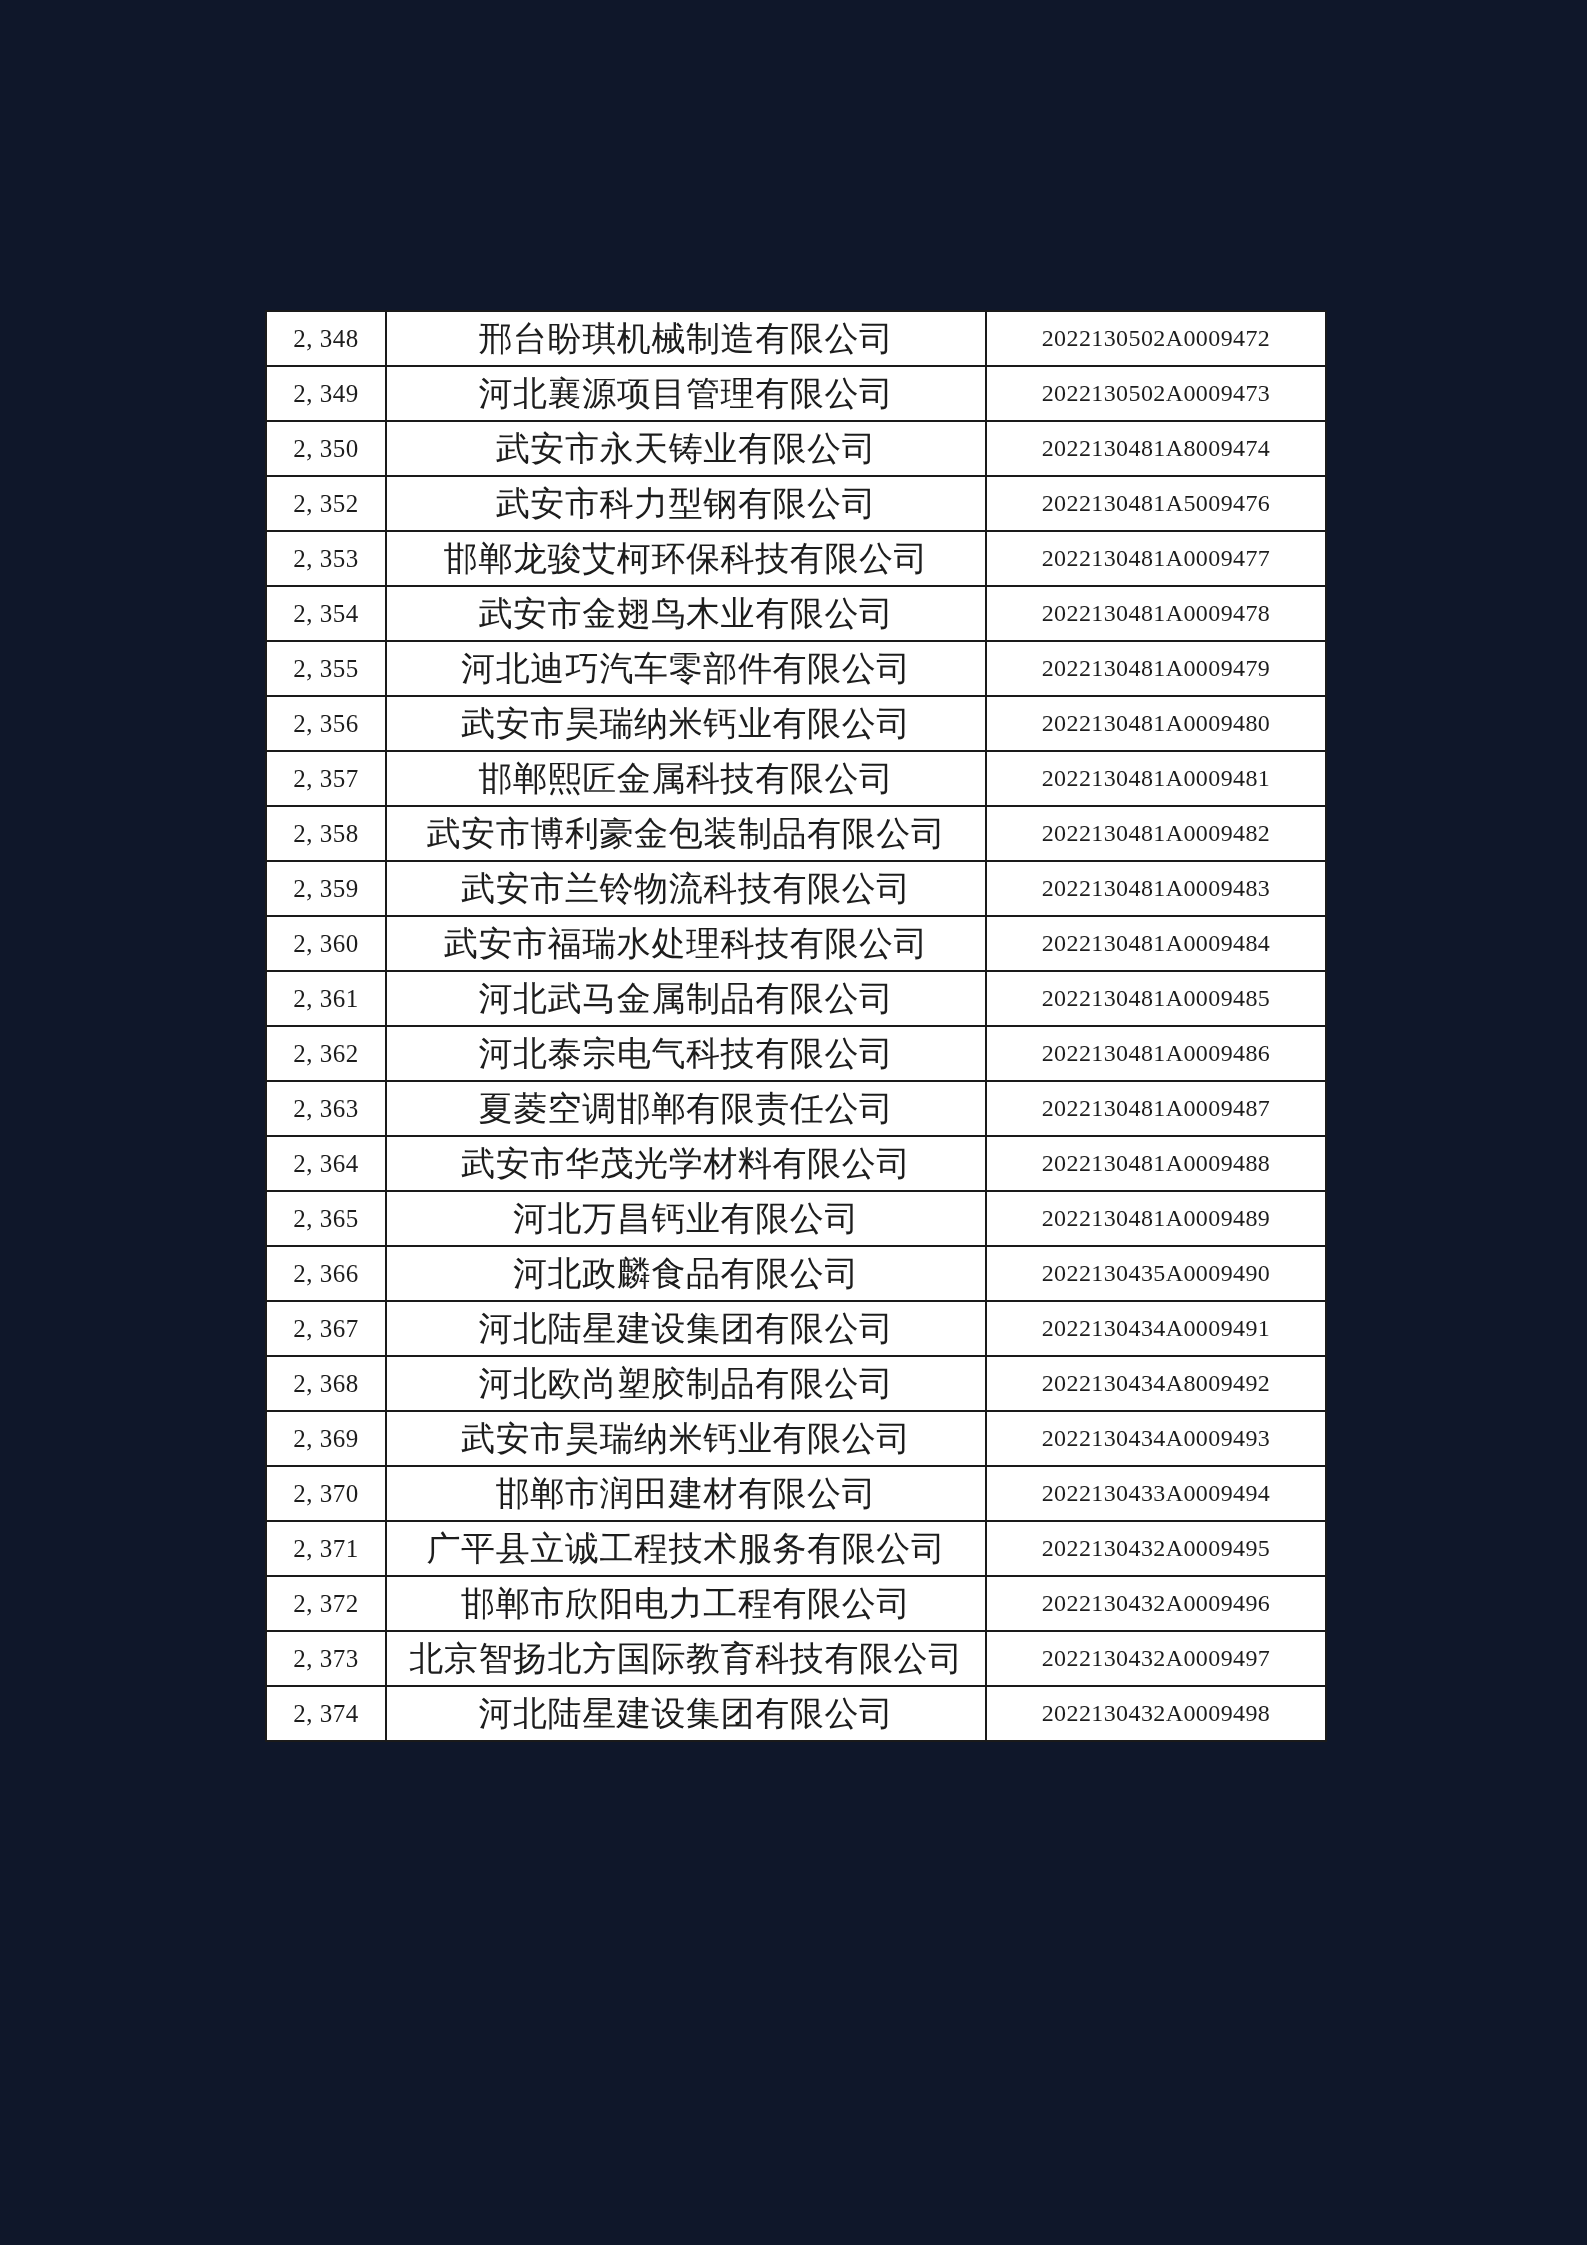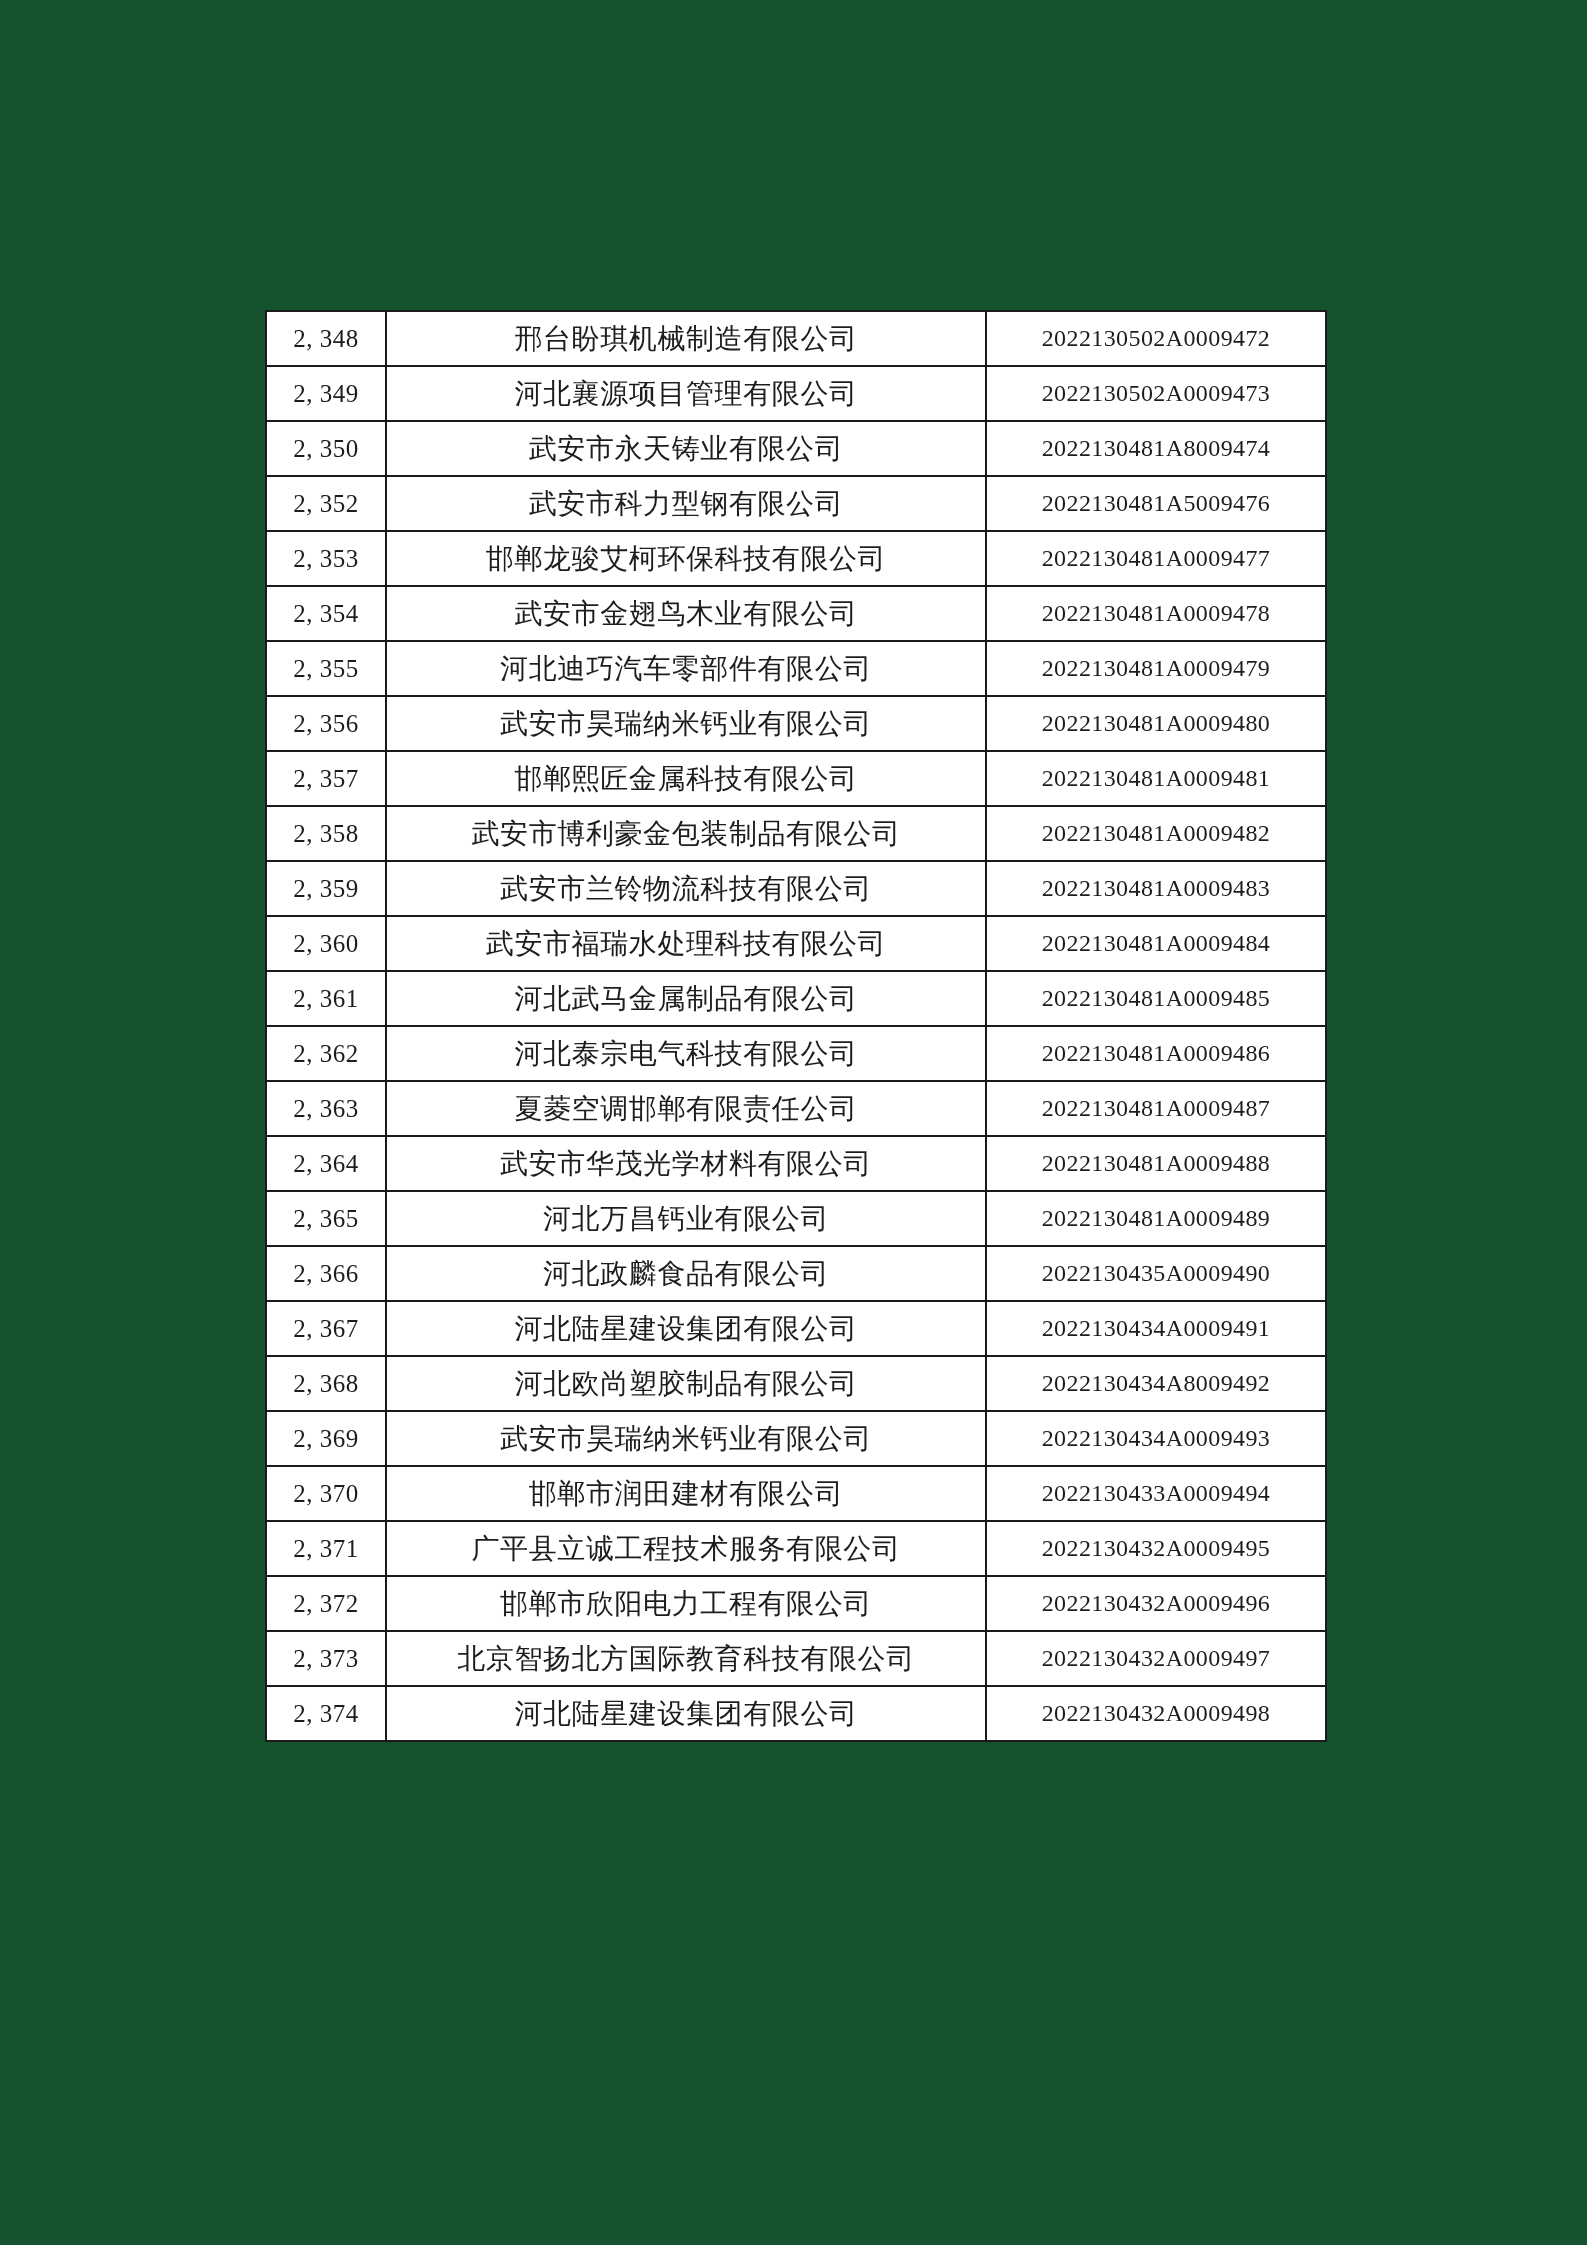--- a/index.html
+++ b/index.html
@@ -10,21 +10,21 @@
     width: 1587px;
     height: 2245px;
     background: #ffffff;
     font-family: "Liberation Serif", "DejaVu Serif", serif;
     -webkit-font-smoothing: antialiased;
   }
   .page {
     position: relative;
     width: 1587px;
     height: 2245px;
-    background: #14532d;
+    background: #0f172a;
     overflow: hidden;
   }
   .table-wrap {
     position: absolute;
     left: 265px;
     top: 310px;
     width: 1060px;
   }
   table.listing {
     border-collapse: collapse;
@@ -47,21 +47,21 @@
   col.c-name   { width: 600px; }
   col.c-code   { width: 340px; }
 
   td.cell-index {
     font-family: "Liberation Serif", "DejaVu Serif", serif;
     font-size: 25px;
     letter-spacing: 0.5px;
   }
   td.cell-name {
     font-family: Liberation Mono, monospace;
-    font-size: 28px;
+    font-size: 34px;
     letter-spacing: 0.6px;
   }
   td.cell-code {
     font-family: "Liberation Serif", "DejaVu Serif", serif;
     font-size: 24px;
     letter-spacing: 0.4px;
     border-radius: 10px;
   }
 </style>
 </head>

